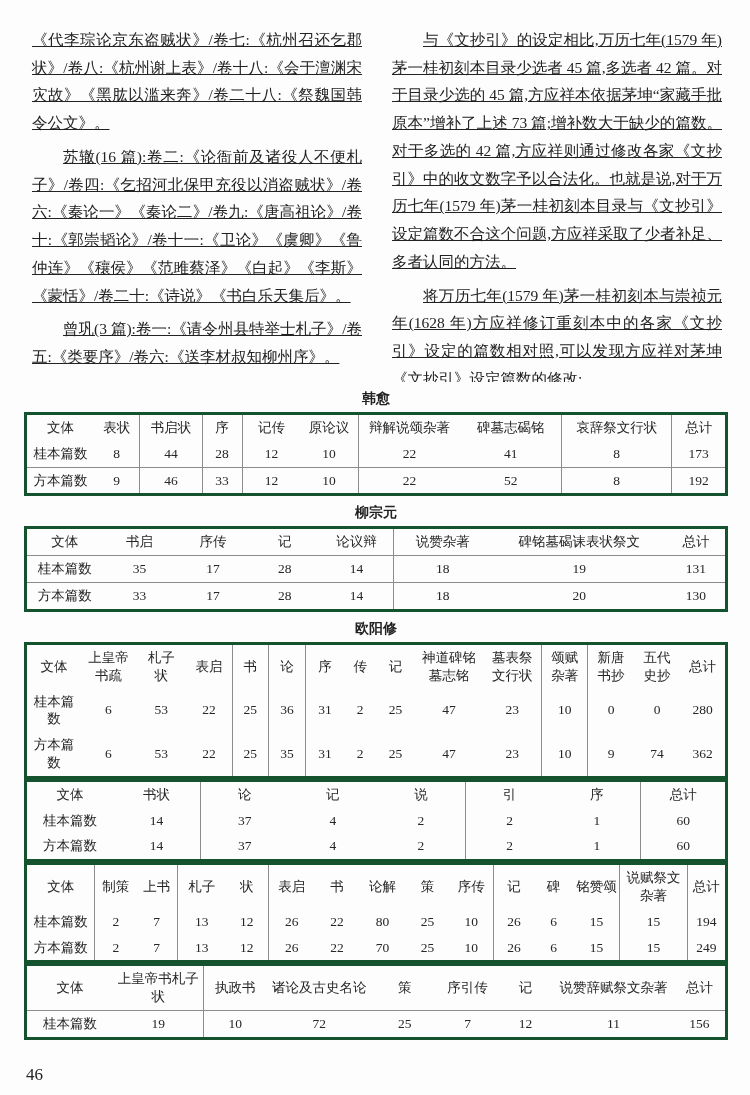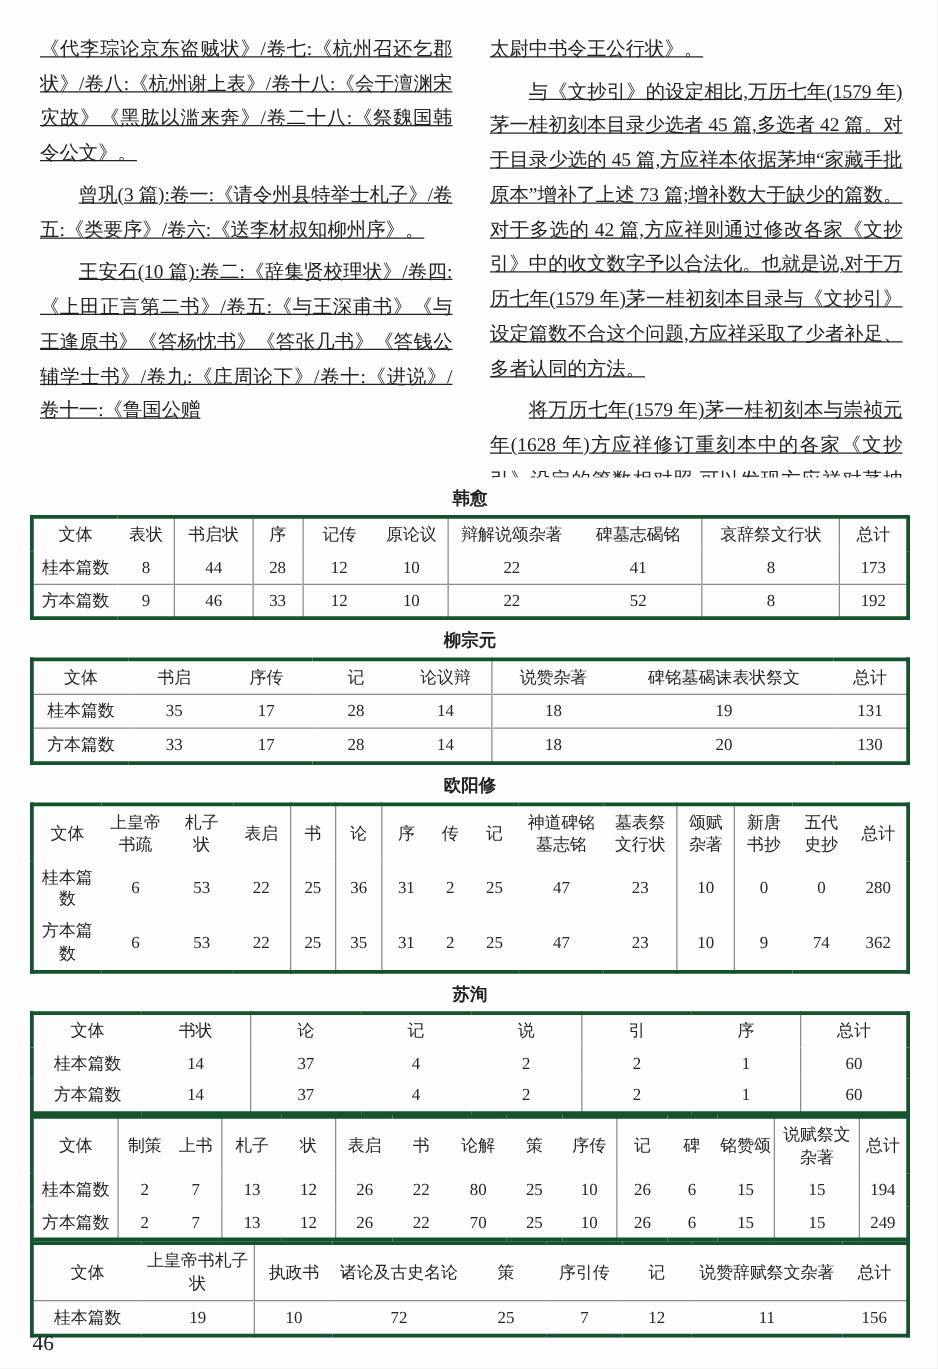--- a/index.html
+++ b/index.html
@@ -37,25 +37,25 @@
     position:absolute; left:26px; bottom:10px; font-size:17px; color:#222;
   }
 </style>
 </head>
 <body>
 
 <div class="page">
   <div class="text-columns">
     <div class="col">
       <p>《代李琮论京东盗贼状》/卷七:《杭州召还乞郡状》/卷八:《杭州谢上表》/卷十八:《会于澶渊宋灾故》《黑肱以滥来奔》/卷二十八:《祭魏国韩令公文》。</p>
+      <p class="indent">苏辙(16 篇):卷二:《论衙前及诸役人不便札子》/卷四:《乞招河北保甲充役以消盗贼状》/卷六:《秦论一》《秦论二》/卷九:《唐高祖论》/卷十:《郭崇韬论》/卷十一:《卫论》《虞卿》《鲁仲连》《穰侯》《范雎蔡泽》《白起》《李斯》《蒙恬》/卷二十:《诗说》《书白乐天集后》。</p>
       <p class="indent">曾巩(3 篇):卷一:《请令州县特举士札子》/卷五:《类要序》/卷六:《送李材叔知柳州序》。</p>
       <p class="indent">王安石(10 篇):卷二:《辞集贤校理状》/卷四:《上田正言第二书》/卷五:《与王深甫书》《与王逢原书》《答杨忱书》《答张几书》《答钱公辅学士书》/卷九:《庄周论下》/卷十:《进说》/卷十一:《鲁国公赠</p>
     </div>
     <div class="col">
-      <p>太尉中书令王公行状》。</p>
       <p class="indent">与《文抄引》的设定相比,万历七年(1579 年)茅一桂初刻本目录少选者 45 篇,多选者 42 篇。对于目录少选的 45 篇,方应祥本依据茅坤“家藏手批原本”增补了上述 73 篇;增补数大于缺少的篇数。对于多选的 42 篇,方应祥则通过修改各家《文抄引》中的收文数字予以合法化。也就是说,对于万历七年(1579 年)茅一桂初刻本目录与《文抄引》设定篇数不合这个问题,方应祥采取了少者补足、多者认同的方法。</p>
       <p class="indent">将万历七年(1579 年)茅一桂初刻本与崇祯元年(1628 年)方应祥修订重刻本中的各家《文抄引》设定的篇数相对照,可以发现方应祥对茅坤《文抄引》设定篇数的修改:</p>
 
     </div>
   </div>
 
   <div class="tables-section">
       <div class="tbl-block">
         <div class="tbl-title">韩愈</div>
         <table class="doc-table rs-last">
@@ -234,21 +234,20 @@
               <td>23</td>
               <td class="vsep">10</td>
               <td class="vsep">9</td>
               <td>74</td>
               <td>362</td>
             </tr>
           </tbody>
         </table>
       </div>
       <div class="tbl-block">
-        <div class="tbl-title">苏洵</div>
         <table class="doc-table rs-none">
           <colgroup>
             <col style="width: 12.5%;">
             <col style="width: 12.4%;">
             <col style="width: 12.6%;">
             <col style="width: 12.6%;">
             <col style="width: 12.6%;">
             <col style="width: 12.5%;">
             <col style="width: 12.5%;">
             <col style="width: 12.2%;">

